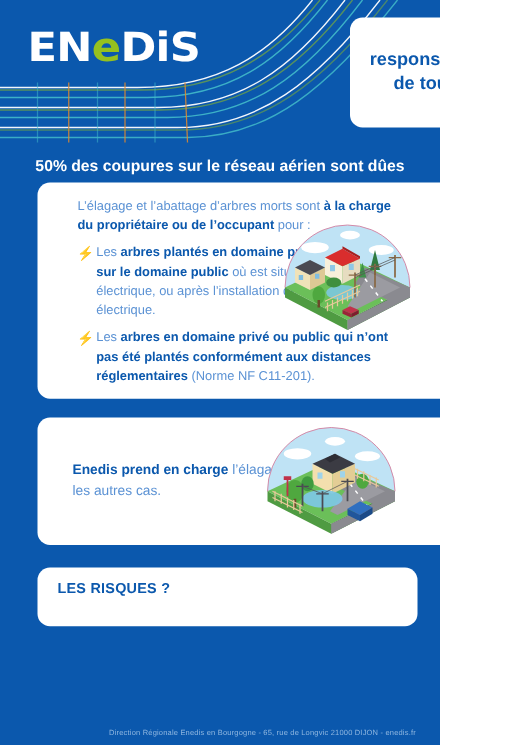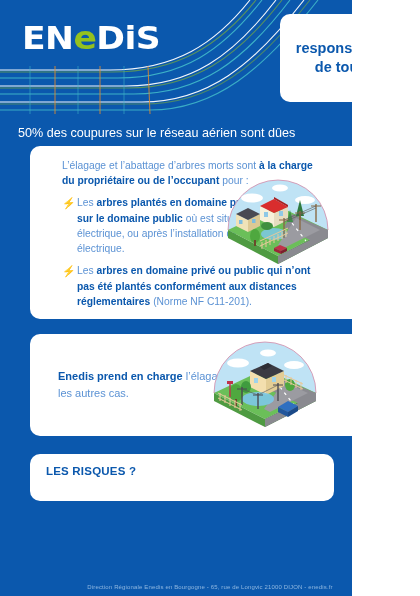--- a/index.html
+++ b/index.html
@@ -66,24 +66,24 @@
     font-weight: bold;
     font-size: 14.5px;
     line-height: 1.28;
     text-align: center;
   }
 
   
   .intro {
     margin: 9px 18px 0 18px;
     color: #ffffff;
-    font-weight: normal;
+    font-weight: bold;
     font-size: 12.6px;
     line-height: 1.42;
-    text-align: left;
+    text-align: center;
   }
 
   
   .card {
     position: relative;
     background: #ffffff;
     border-radius: 10px 0 0 10px;
     margin-left: 30px;
     box-sizing: border-box;
   }

